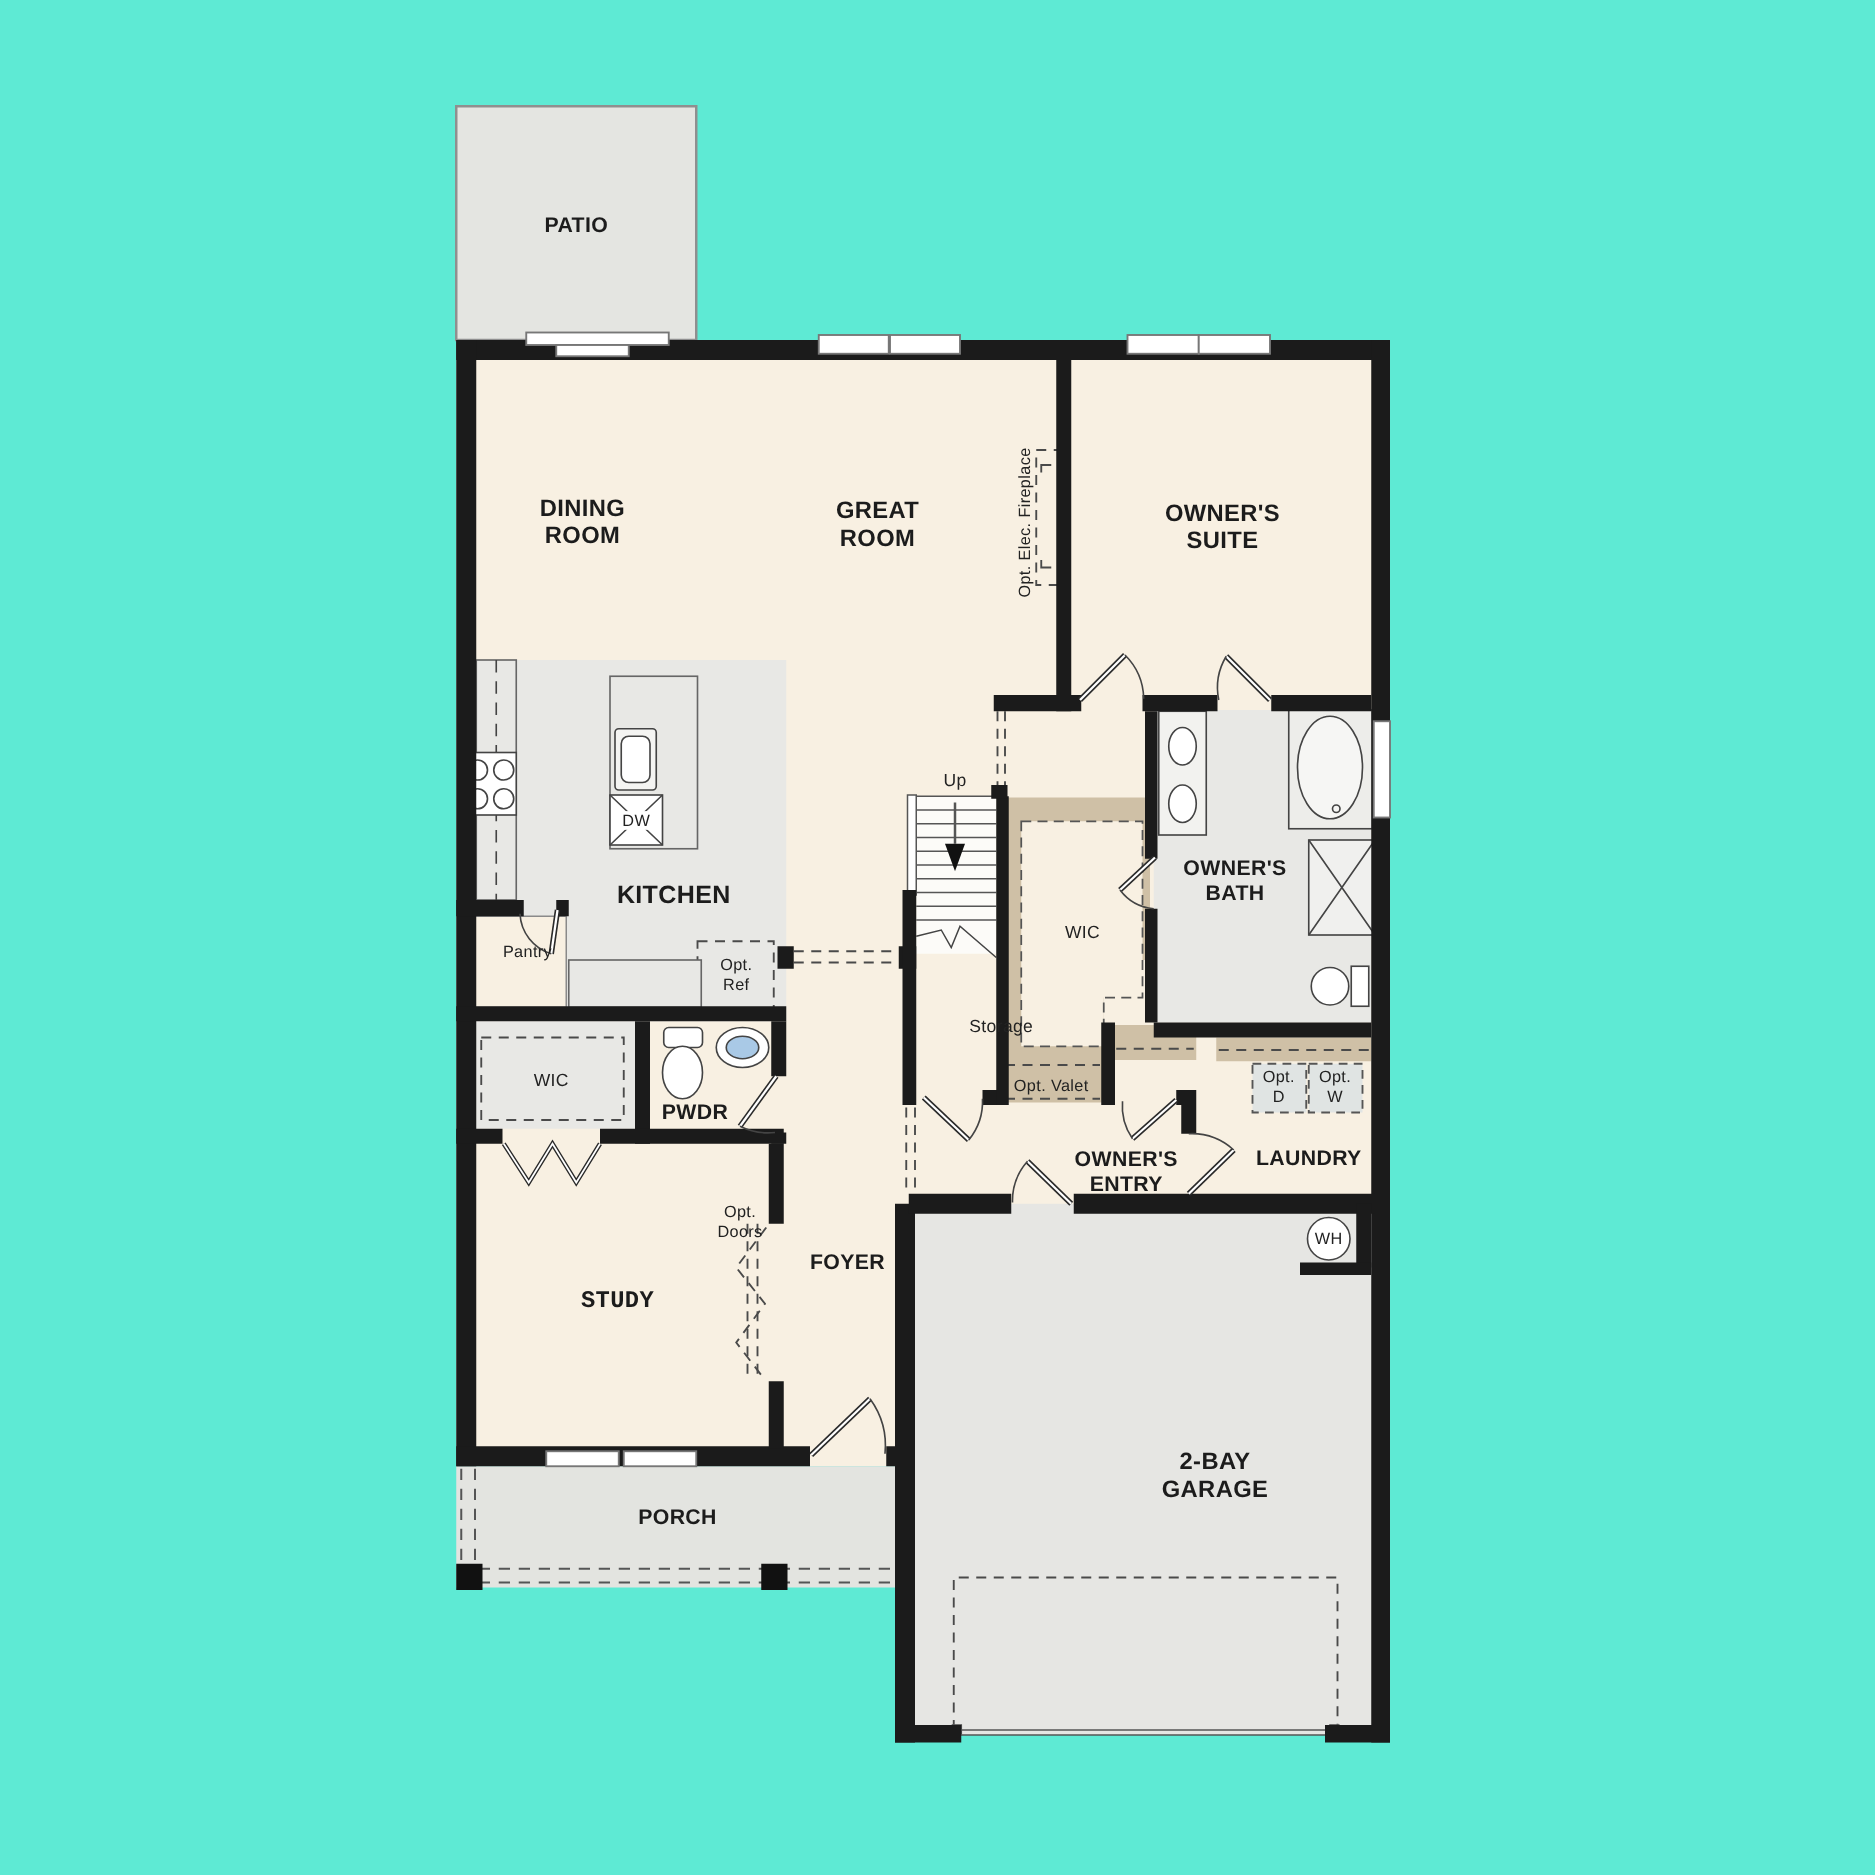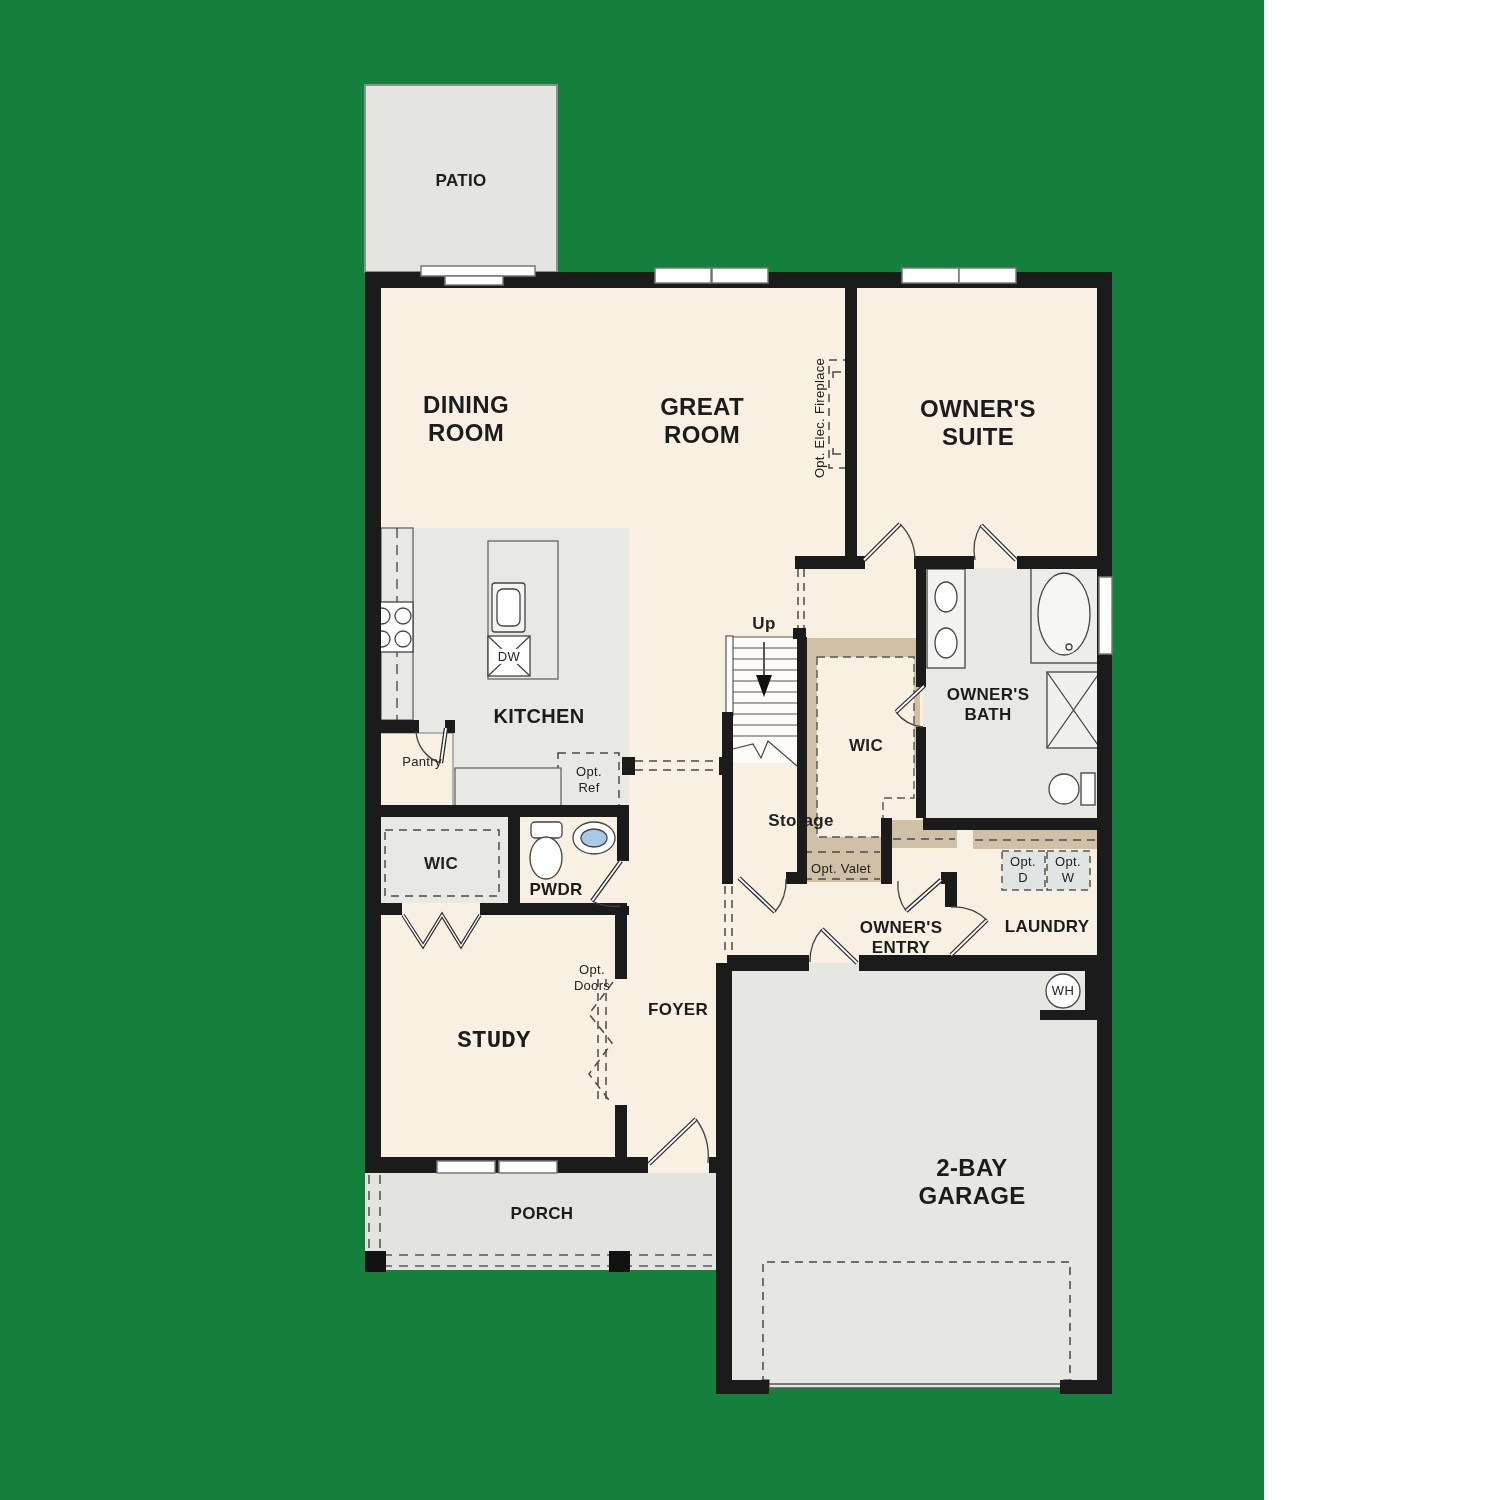--- a/index.html
+++ b/index.html
@@ -1,23 +1,23 @@
 <!DOCTYPE html>
 <html><head>
 <meta charset="utf-8">
 <style>
   html,body{margin:0;padding:0;background:#ffffff;}
-  .plan{position:relative;width:1264px;height:1500px;background:#15803d;overflow:hidden;
+  .plan{position:relative;width:1500px;height:1500px;background:#5eead4;overflow:hidden;
         font-family:"Liberation Sans", sans-serif;}
   .plan svg{position:absolute;left:0;top:0;}
   .lbl{position:absolute;transform:translate(-50%,-50%);text-align:center;color:#1c1c1c;
        white-space:pre-line;line-height:1.18;letter-spacing:.3px;}
-  .xl{font-size:24px;font-weight:bold;}
+  .xl{font-size:19px;font-weight:bold;}
   .lg{font-size:17px;font-weight:bold;}
-  .md{font-size:17px;font-weight:bold;color:#222;text-align:right;}
+  .md{font-size:14px;font-weight:normal;color:#222;text-align:right;}
   .sm{font-size:13px;font-weight:normal;color:#222;line-height:1.25;}
   .vert{transform:translate(-50%,-50%) rotate(-90deg);white-space:nowrap;}
   .tag{background:#ffffff;padding:0 2px;}
 </style>
 </head>
 <body>
 
 <div class="plan">
 <svg width="1500" height="1500" viewBox="0 0 1500 1500">
 

